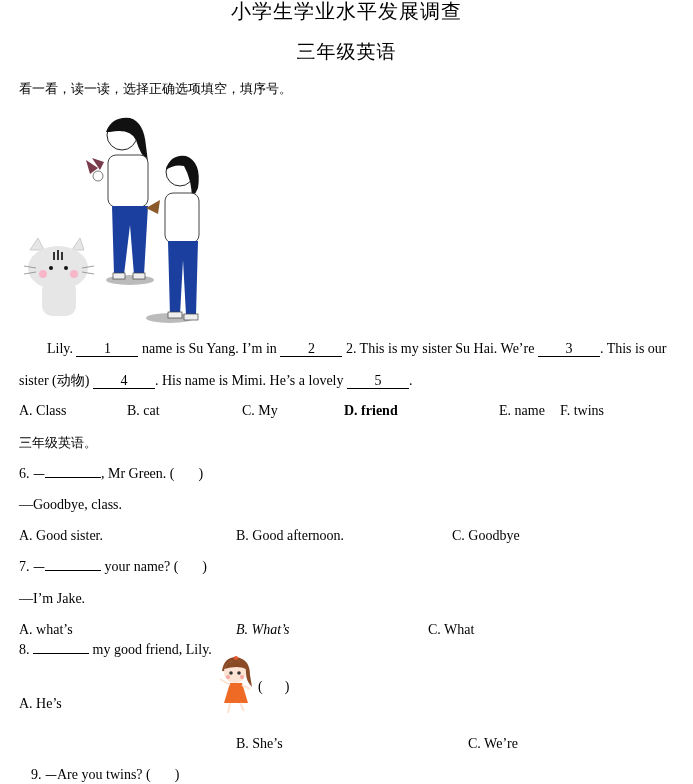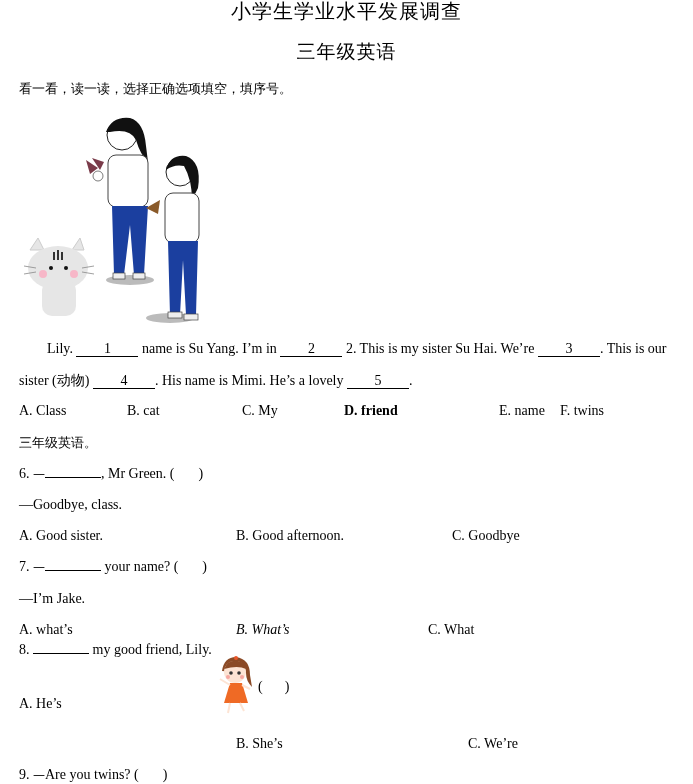--- a/index.html
+++ b/index.html
@@ -124,15 +124,15 @@
     <path d="M14 48 L12 58 M24 48 L28 56" stroke="#fde4d4" stroke-width="2"></path>
   </svg>
 </div>
 <div class="abs en" style="top:679px;left:258px;">
   <span>(</span><span class="paren" style="width:22px;"></span><span>)</span>
 </div>
 <div class="abs en" style="top:696px;left:19px;">A. He’s</div>
 <div class="abs en" style="top:736px;left:236px;">B. She’s</div>
 <div class="abs en" style="top:736px;left:452px;margin-left:16px;">C. We’re</div>
 
-<div class="abs en" style="top:767px;left:19px;">
+<div class="abs en" style="top:767px;left:31px;">
   <span>9. </span><span class="dash">—</span><span>Are you twins? (</span><span class="paren"></span><span>)</span>
 </div>
 
 </body></html>

